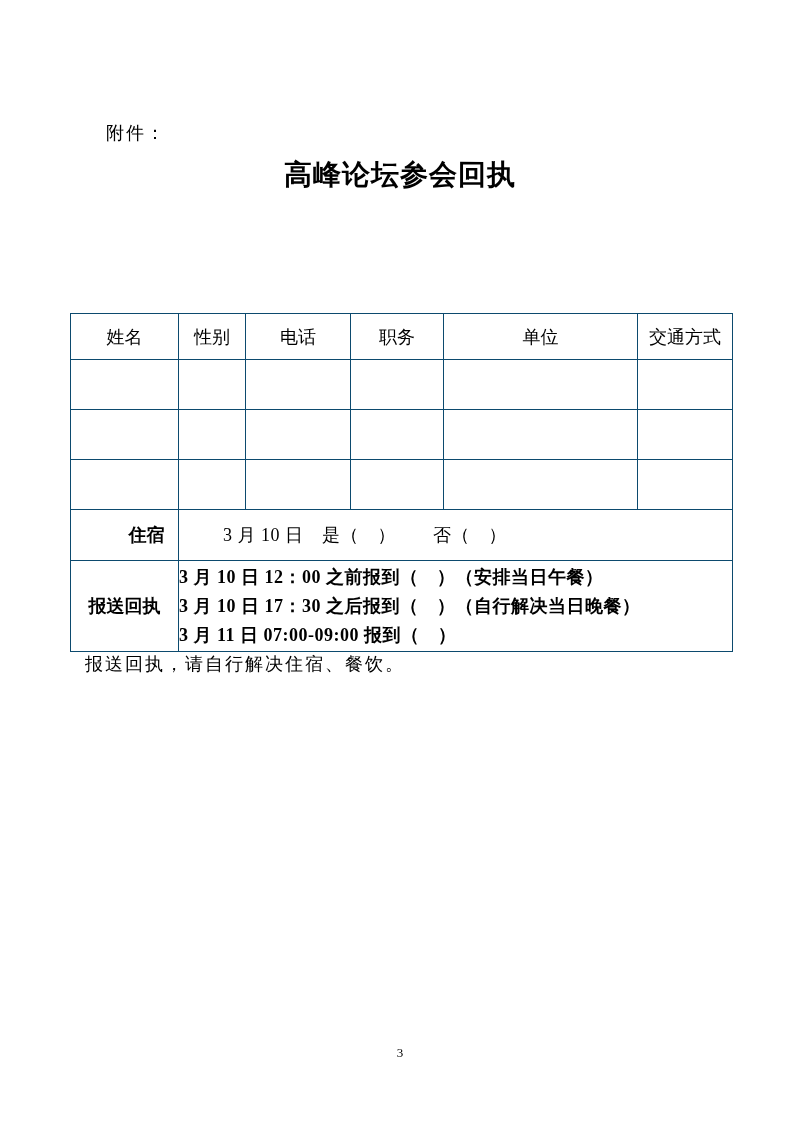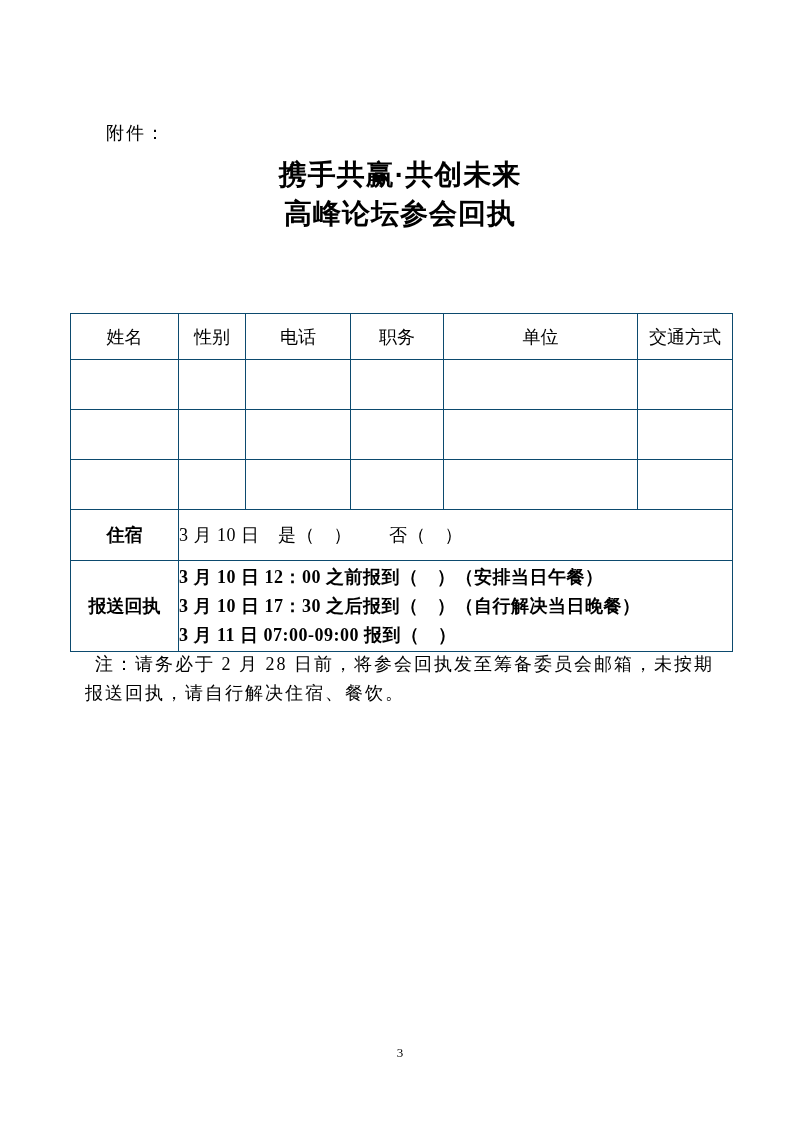--- a/index.html
+++ b/index.html
@@ -53,20 +53,21 @@
   }
   tr.head-row td {
     height: 45px;
     text-align: center;
   }
   tr.entry-row td {
     height: 49px;
   }
   tr.lodging-row td {
     height: 50px;
+    padding-left: 44px;
   }
   tr.checkin-row td {
     height: 90px;
     font-weight: bold;
   }
   td.label-cell {
     font-weight: bold;
     text-align: center;
   }
   td.content-cell {
@@ -99,21 +100,20 @@
   }
 </style>
 </head>
 <body>
 
 <div class="page">
 
   <div class="attachment">附件：</div>
 
   <div class="title">
-    <div>携手共赢·共创未来</div>
     <div>高峰论坛参会回执</div>
   </div>
 
   <table class="form">
     <colgroup>
       <col style="width:108px">
         <col style="width:67px">
         <col style="width:105px">
       <col style="width:93px">
         <col style="width:194px">
@@ -165,19 +165,18 @@
         <td class="content-cell" colspan="5">
           <div class="checkin-line">3 月 10 日 12：00 之前报到（　）（安排当日午餐）</div>
           <div class="checkin-line">3 月 10 日 17：30 之后报到（　）（自行解决当日晚餐）</div>
           <div class="checkin-line">3 月 11 日 07:00-09:00 报到（　）</div>
         </td>
       </tr>
     </tbody>
   </table>
 
   <div class="note">
-    <div class="note-first">注：请务必于 2 月 28 日前，将参会回执发至筹备委员会邮箱，未按期</div>
     <div>报送回执，请自行解决住宿、餐饮。</div>
   </div>
 
   <div class="pagenum">3</div>
 
 </div>
 
 </body></html>

